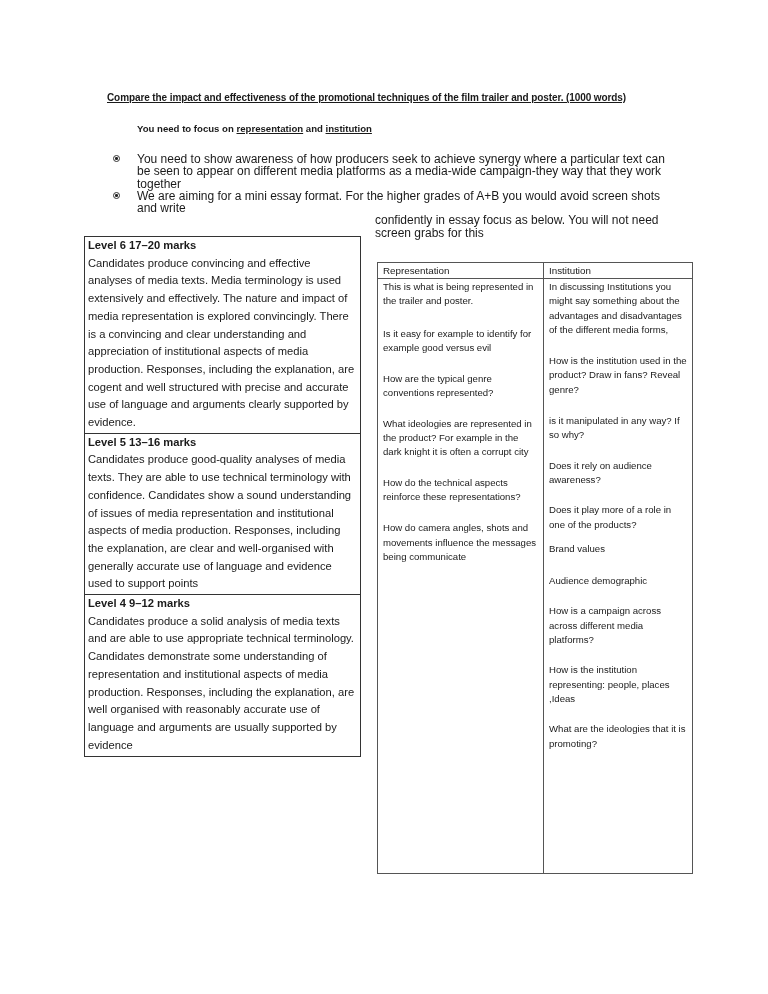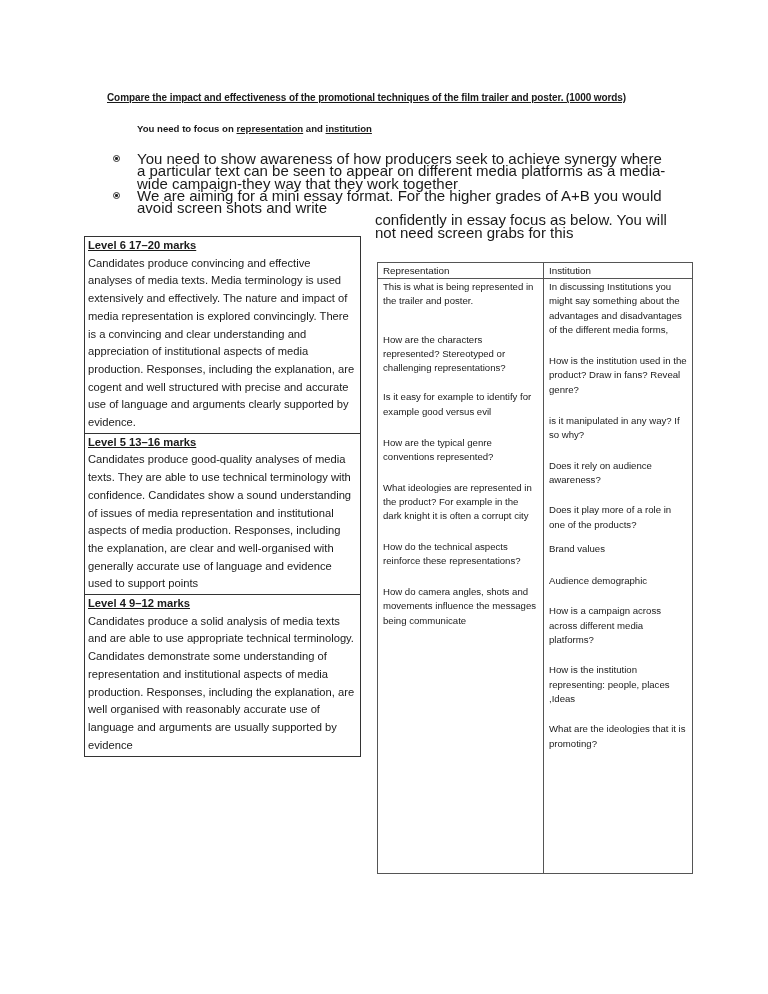--- a/index.html
+++ b/index.html
@@ -10,38 +10,38 @@
   .page-title {
     position: absolute; left: 91px; top: 92px;
     font-size: 10px; font-weight: bold; text-decoration: underline;
     white-space: nowrap; letter-spacing: -0.1px; margin-left: 16px;
   }
   .focus-line {
     position: absolute; left: 137px; top: 123px;
     font-size: 9.6px; font-weight: bold; white-space: nowrap;
   }
   .focus-line .u { text-decoration: underline; }
-  .bullets { position: absolute; left: 113px; top: 153px; width: 560px; font-size: 15px; line-height: 12.3px; }
+  .bullets { position: absolute; left: 113px; top: 153px; width: 560px; font-size: 12px; line-height: 12.3px; }
   .bullet { position: relative; padding-left: 24px; }
   .bullet .dot {
     position: absolute; left: 0; top: 2px; width: 7px; height: 7px;
     border: 1px solid #333; border-radius: 50%; box-sizing: border-box;
   }
   .bullet .dot::after {
     content: ""; position: absolute; left: 1.2px; top: 1.2px;
     width: 2.6px; height: 2.6px; border-radius: 50%; background: #222;
   }
   .bullet-cont { padding-left: 262px; }
   .rubric {
     position: absolute; left: 84px; top: 236px; width: 277px;
     border: 1.5px solid #333; box-sizing: border-box; font-size: 11.2px; line-height: 17.7px;
   }
   .level { padding: 0 3px 1px 3px; border-bottom: 1.5px solid #333; }
   .level:last-child { border-bottom: none; padding-bottom: 2px; }
-  .level-title { font-weight: bold; text-decoration: underline; }
+  .level-title { font-weight: bold; }
   .grid {
     position: absolute; left: 377px; top: 262px; width: 316px; height: 612px;
     border: 1px solid #555; box-sizing: border-box; font-size: 9.6px; line-height: 14.3px;
     display: flex;
   }
   .col { box-sizing: border-box; }
   .col.rep { width: 166px; border-right: 1px solid #555; }
   .col.inst { flex: 1; }
   .col-head { padding: 1px 5px 0 5px; border-bottom: 1px solid #555; height: 14px; font-size: 9.8px; }
   .col-body { padding: 1px 5px; }
@@ -80,22 +80,21 @@
   <div class="level">
     <div class="level-title">Level 4 9–12 marks</div>
     <div>Candidates produce a solid analysis of media texts and are able to use appropriate technical terminology. Candidates demonstrate some understanding of representation and institutional aspects of media production. Responses, including the explanation, are well organised with reasonably accurate use of language and arguments are usually supported by evidence</div>
   </div>
 </div>
 
 <div class="grid">
   <div class="col rep">
     <div class="col-head">Representation</div>
     <div class="col-body">
-      <div class="cell-item" style="margin-bottom:24px">This is what is being represented in the trailer and poster.</div>
-      <div class="cell-item" style="margin-bottom:15px">How are the characters represented? Stereotyped or challenging representations?</div>
+      <div class="cell-item" style="margin-bottom:18px">This is what is being represented in the trailer and poster.</div>
       <div class="cell-item" style="margin-bottom:17px">Is it easy for example to identify for example good versus  evil</div>
       <div class="cell-item" style="margin-bottom:16px">How are the typical genre conventions represented?</div>
       <div class="cell-item" style="margin-bottom:16px">What ideologies are represented in the product? For example in the dark knight it is often a corrupt city</div>
       <div class="cell-item" style="margin-bottom:17px">How do the technical aspects reinforce these representations?</div>
       <div class="cell-item" style="margin-bottom:16px">How do camera angles, shots and movements influence the messages being communicate</div>
     </div>
   </div>
   <div class="col inst">
     <div class="col-head">Institution</div>
     <div class="col-body">

